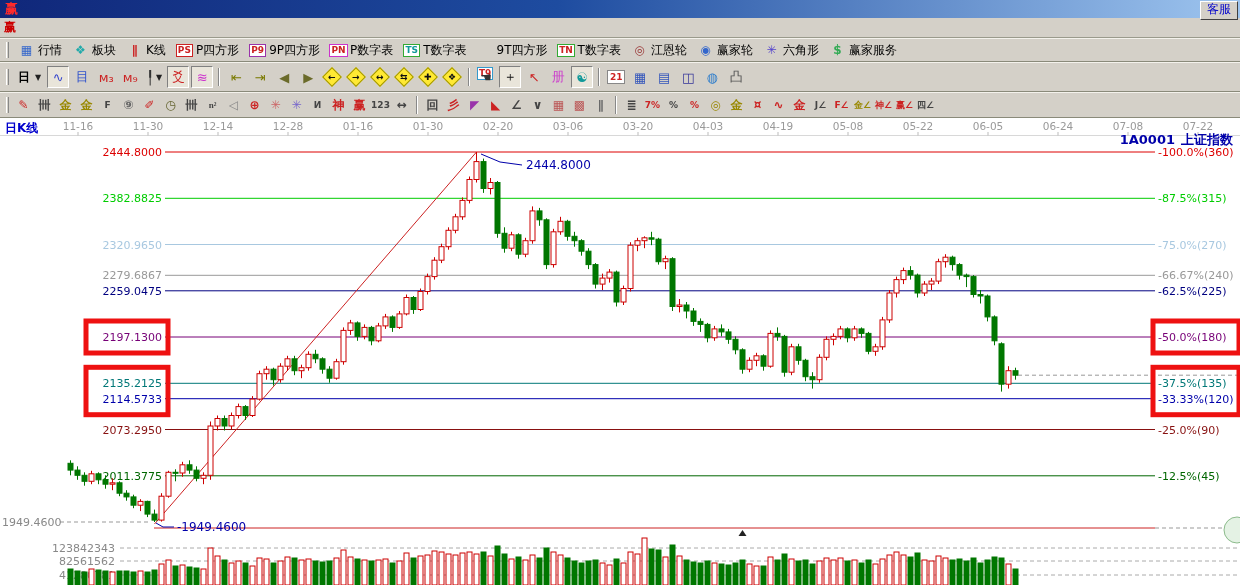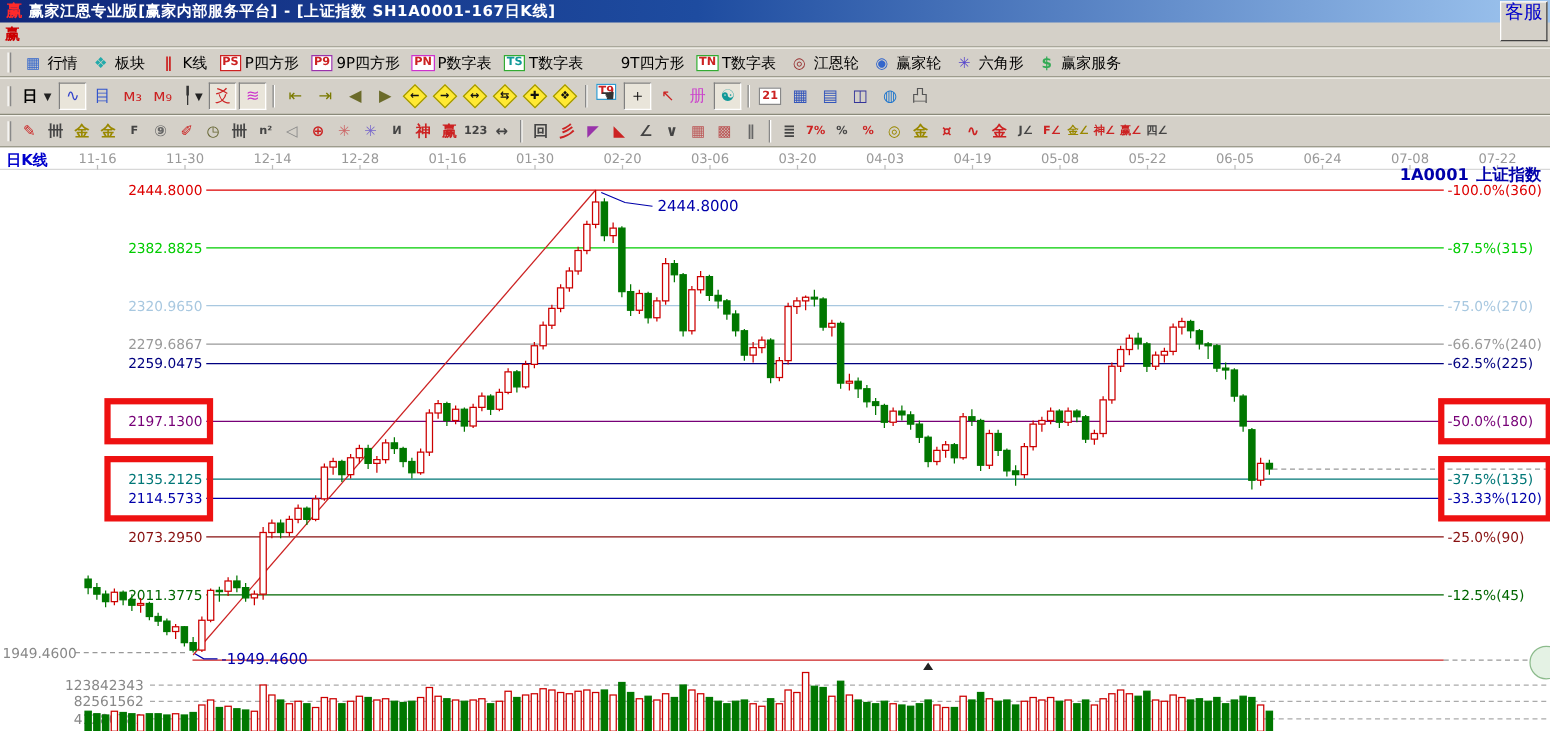--- a/index.html
+++ b/index.html
@@ -2,22 +2,22 @@
 <html><head>
 <meta charset="utf-8">
 <style>
 *{margin:0;padding:0;box-sizing:border-box}
 html,body{width:1240px;height:585px;overflow:hidden;background:#d4d0c8;
   font-family:"DejaVu Sans","Liberation Sans",sans-serif}
 .titlebar{height:18px;background:linear-gradient(90deg,#10277a 0%,#1e4ca0 45%,#9ec5ef 100%);
   display:flex;align-items:center;padding:0 2px;position:relative}
 .titlebar .logo{color:#ff2a2a;font-weight:bold;font-size:13px;margin:0 5px 0 3px}
 .titlebar .title{color:#fff;font-size:12px;font-weight:bold;letter-spacing:.5px;white-space:nowrap}
-.kefu{position:absolute;right:2px;top:1px;min-width:38px;height:32px;background:#d4d0c8;
-  border:1px solid;border-color:#fff #404040 #404040 #fff;color:#0000cc;font-size:15px;
+.kefu{position:absolute;right:2px;top:1px;min-width:38px;height:19px;background:#d4d0c8;
+  border:1px solid;border-color:#fff #404040 #404040 #fff;color:#0000cc;font-size:12px;
   text-align:center;line-height:14px;padding:0 3px}
 .menubar{height:20px;display:flex;align-items:center;font-size:12px;background:#d4d0c8;
   border-bottom:1px solid #9a9a8c}
 .menubar .logo{color:#cc0000;font-weight:bold;margin:0 7px 0 4px}
 .mitem{padding:2px 8px;cursor:default;white-space:nowrap}
 .toolbar{display:flex;align-items:center;background:#d4d0c8;border-top:1px solid #f4f2ec;
   border-bottom:1px solid #8a8a7a;padding:1px 2px;white-space:nowrap}
 .tb1{height:24px}.tb2{height:30px}.tb3{height:26px}
 .handle{width:3px;height:16px;border-left:1px solid #fff;border-right:1px solid #888;margin:0 4px}
 .tb-sep{width:2px;height:18px;border-left:1px solid #888;border-right:1px solid #fff;margin:0 4px}
@@ -41,21 +41,20 @@
 .symbol-tag{position:absolute;top:13px;right:7px;color:#0000aa;font-weight:bold;font-size:13px;z-index:2;
   pointer-events:none}
 .symbol-tag span{margin-left:6px}
 svg text{font-family:"DejaVu Sans","Liberation Sans",sans-serif}
 </style>
 </head>
 <body>
 
 <div class="titlebar">
   <span class="logo">赢</span>
-  <span class="title">赢家江恩专业版[赢家内部服务平台] - [上证指数  SH1A0001-167日K线]</span>
   <span class="kefu">客服</span>
 </div>
 
 <div class="menubar">
   <span class="logo">赢</span>
 </div>
 
 <div class="toolbar tb1" id="toolbar-main">
     <span class="handle"></span>
     <span class="tb-btn">
@@ -194,21 +193,21 @@
     <span class="tb-icon small" style="color: rgb(153, 136, 0);">金</span>
     <span class="tb-icon small" style="color: rgb(153, 136, 0);">金</span>
     <span class="tb-icon small">
       <span class="txt" style="color: rgb(68, 68, 68);">F</span>
     </span>
     <span class="tb-icon small" style="color: rgb(102, 102, 102);">⑨</span>
     <span class="tb-icon small" style="color: rgb(204, 34, 34);">✐</span>
     <span class="tb-icon small" style="color: rgb(102, 102, 51);">◷</span>
     <span class="tb-icon small" style="color: rgb(68, 68, 68);">卌</span>
     <span class="tb-icon small">
-      <span class="txt" style="color: rgb(68, 68, 68);">n²</span>
+      <span class="txt" style="color: rgb(68, 68, 68); font-family: Liberation Serif, serif;">n²</span>
     </span>
     <span class="tb-icon small" style="color: rgb(136, 136, 136);">◁</span>
     <span class="tb-icon small" style="color: rgb(204, 34, 34);">⊕</span>
     <span class="tb-icon small" style="color: rgb(204, 102, 102);">✳</span>
     <span class="tb-icon small" style="color: rgb(119, 102, 204);">✳</span>
     <span class="tb-icon small">
       <span class="txt" style="color: rgb(68, 68, 68);">И</span>
     </span>
     <span class="tb-icon small" style="color: rgb(204, 34, 34);">神</span>
     <span class="tb-icon small" style="color: rgb(204, 34, 34);">赢</span>

